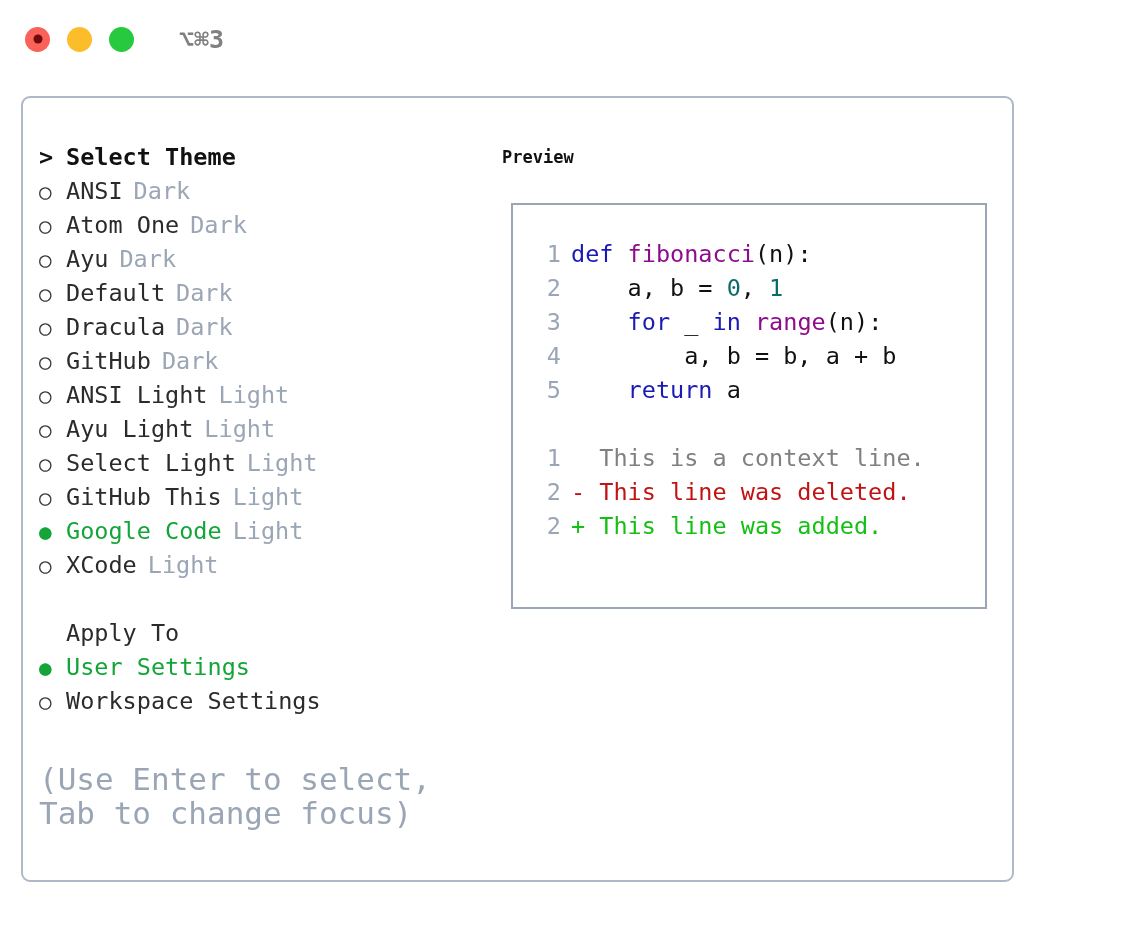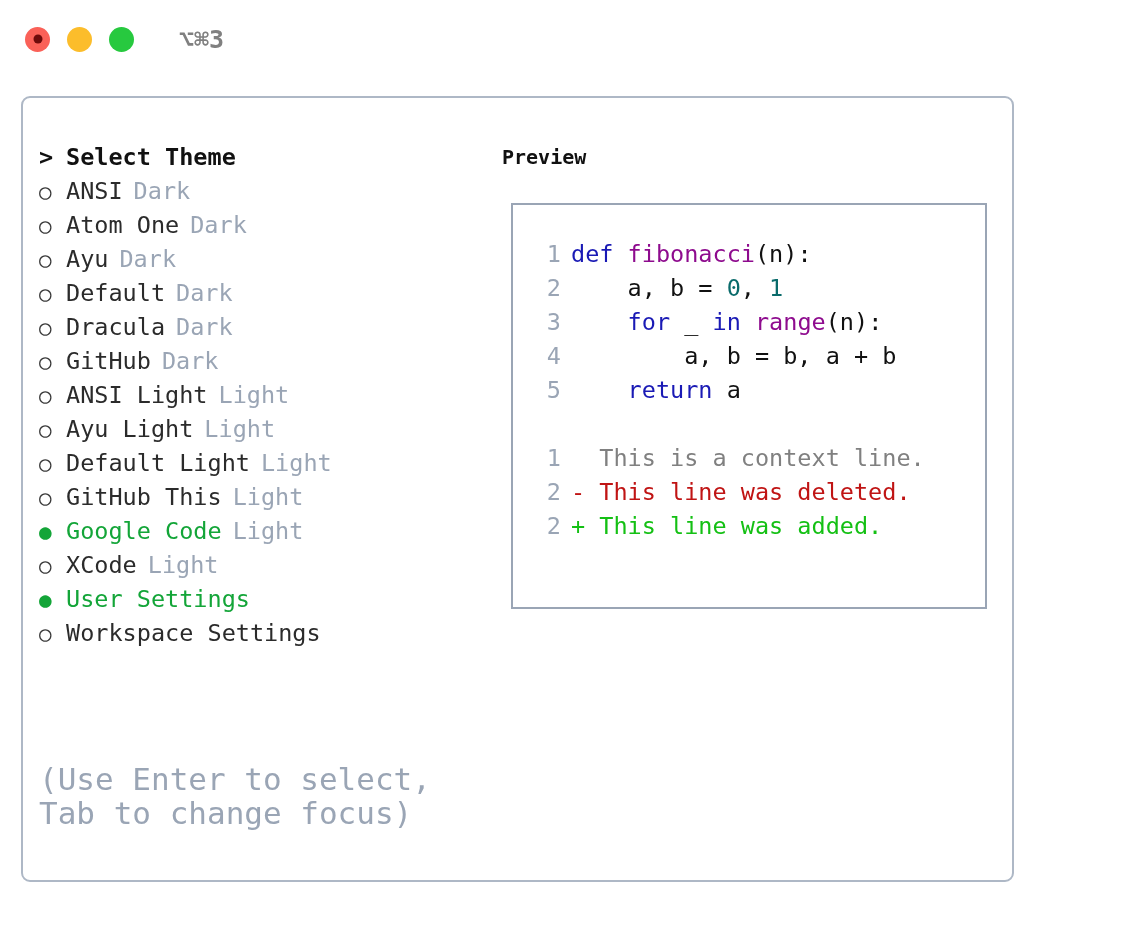--- a/index.html
+++ b/index.html
@@ -97,21 +97,21 @@
     color: #9aa5b5;
   }
 
   
   #right {
     position: absolute;
     left: 479px; top: 42px;
     width: 490px;
   }
   #preview-title {
-    font-size: 20px;
+    font-size: 17px;
     line-height: 34px;
     color: #111111;
     font-weight: 700;
     margin-bottom: 29px;
   }
   #preview-box {
     margin-left: 9px;
     width: 476px;
     height: 406px;
     border: 2px solid #9aa5b5;
@@ -167,26 +167,30 @@
 
       <div id="theme-list">
           <div class="row"><span class="marker">○</span><span class="name">ANSI</span><span class="variant">Dark</span></div>
           <div class="row"><span class="marker">○</span><span class="name">Atom One</span><span class="variant">Dark</span></div>
           <div class="row"><span class="marker">○</span><span class="name">Ayu</span><span class="variant">Dark</span></div>
           <div class="row"><span class="marker">○</span><span class="name">Default</span><span class="variant">Dark</span></div>
           <div class="row"><span class="marker">○</span><span class="name">Dracula</span><span class="variant">Dark</span></div>
           <div class="row"><span class="marker">○</span><span class="name">GitHub</span><span class="variant">Dark</span></div>
           <div class="row"><span class="marker">○</span><span class="name">ANSI Light</span><span class="variant">Light</span></div>
           <div class="row"><span class="marker">○</span><span class="name">Ayu Light</span><span class="variant">Light</span></div>
-          <div class="row"><span class="marker">○</span><span class="name">Default Light</span><span class="variant">Light</span></div>
+          <div class="row"><span class="marker">○</span><span class="name">Select Light</span><span class="variant">Light</span></div>
           <div class="row"><span class="marker">○</span><span class="name">GitHub This</span><span class="variant">Light</span></div>
           <div class="row"><span class="marker sel">●</span><span class="name green">Google Code</span><span class="variant">Light</span></div>
           <div class="row"><span class="marker">○</span><span class="name">XCode</span><span class="variant">Light</span></div>
         </div>
 
+      <div class="row" style="margin-top:34px;">
+        <span class="marker blank">○</span>
+        <span class="name section-head">Apply To</span>
+      </div>
 
       <div id="apply-list">
           <div class="row"><span class="marker sel">●</span><span class="name green">User Settings</span></div>
           <div class="row"><span class="marker">○</span><span class="name">Workspace Settings</span></div>
         </div>
     </div>
 
     <div id="help">(Use Enter to select, Tab to change focus)</div>
 
     <div id="right">

